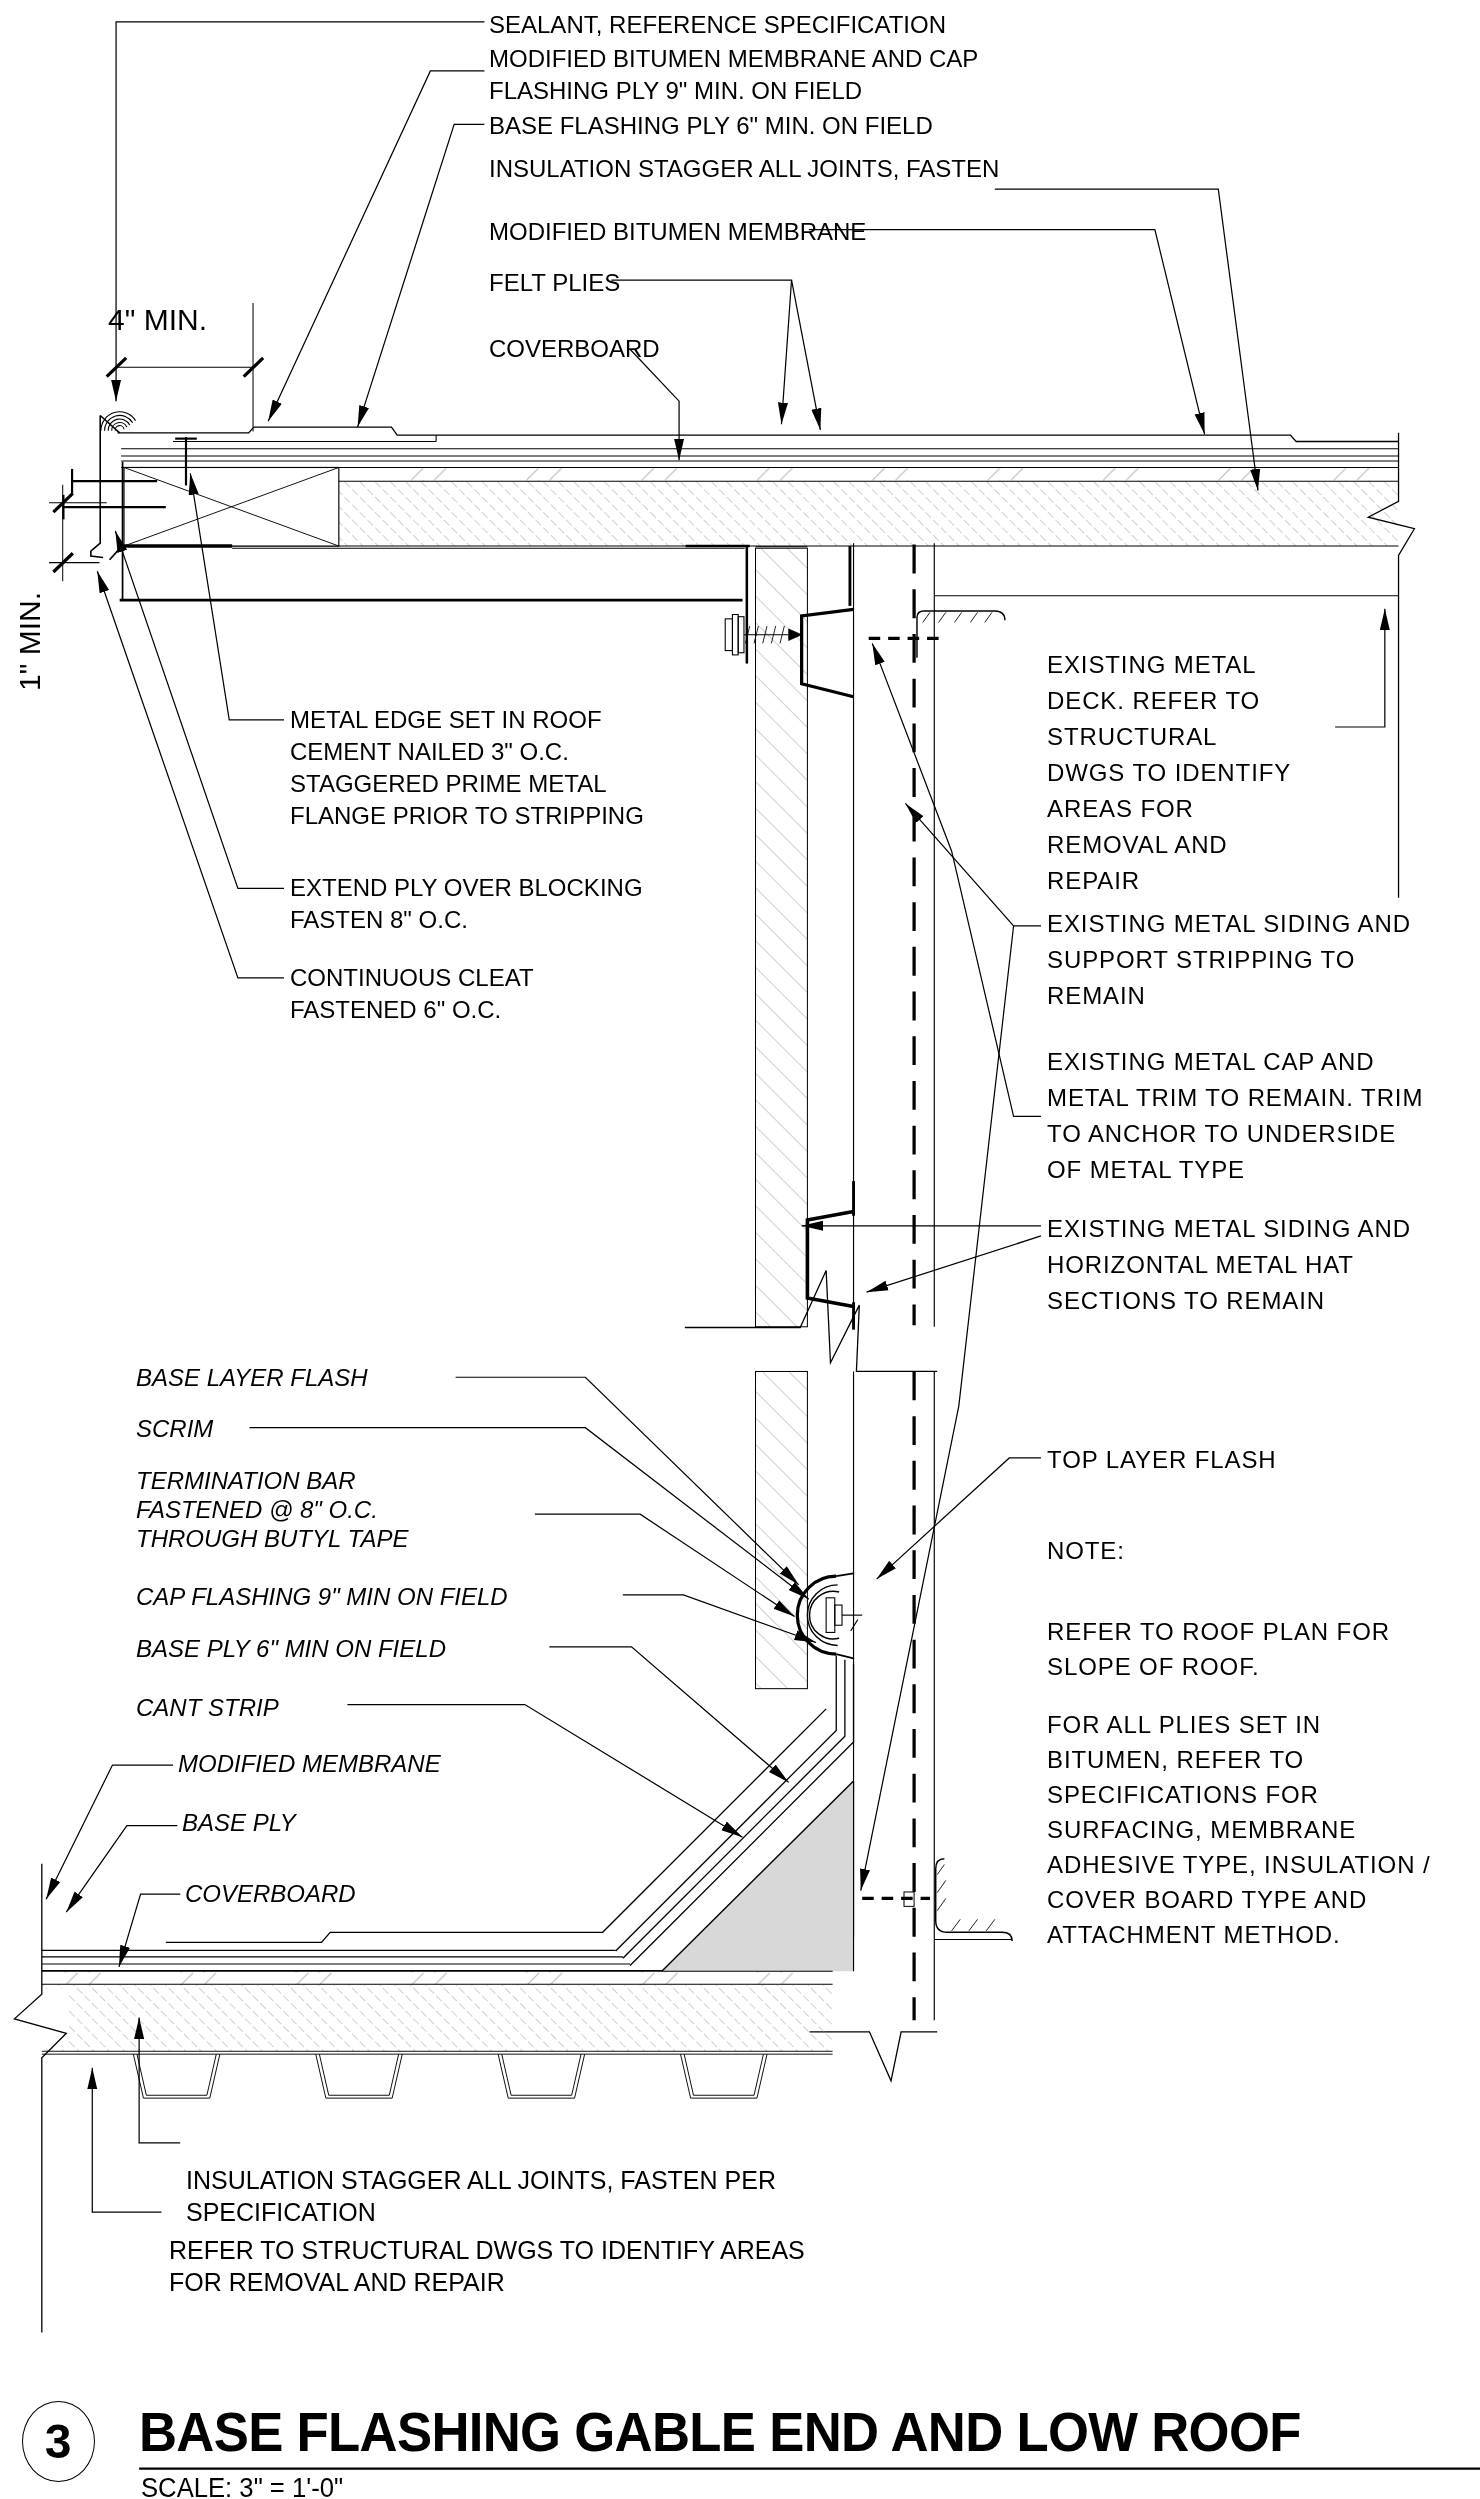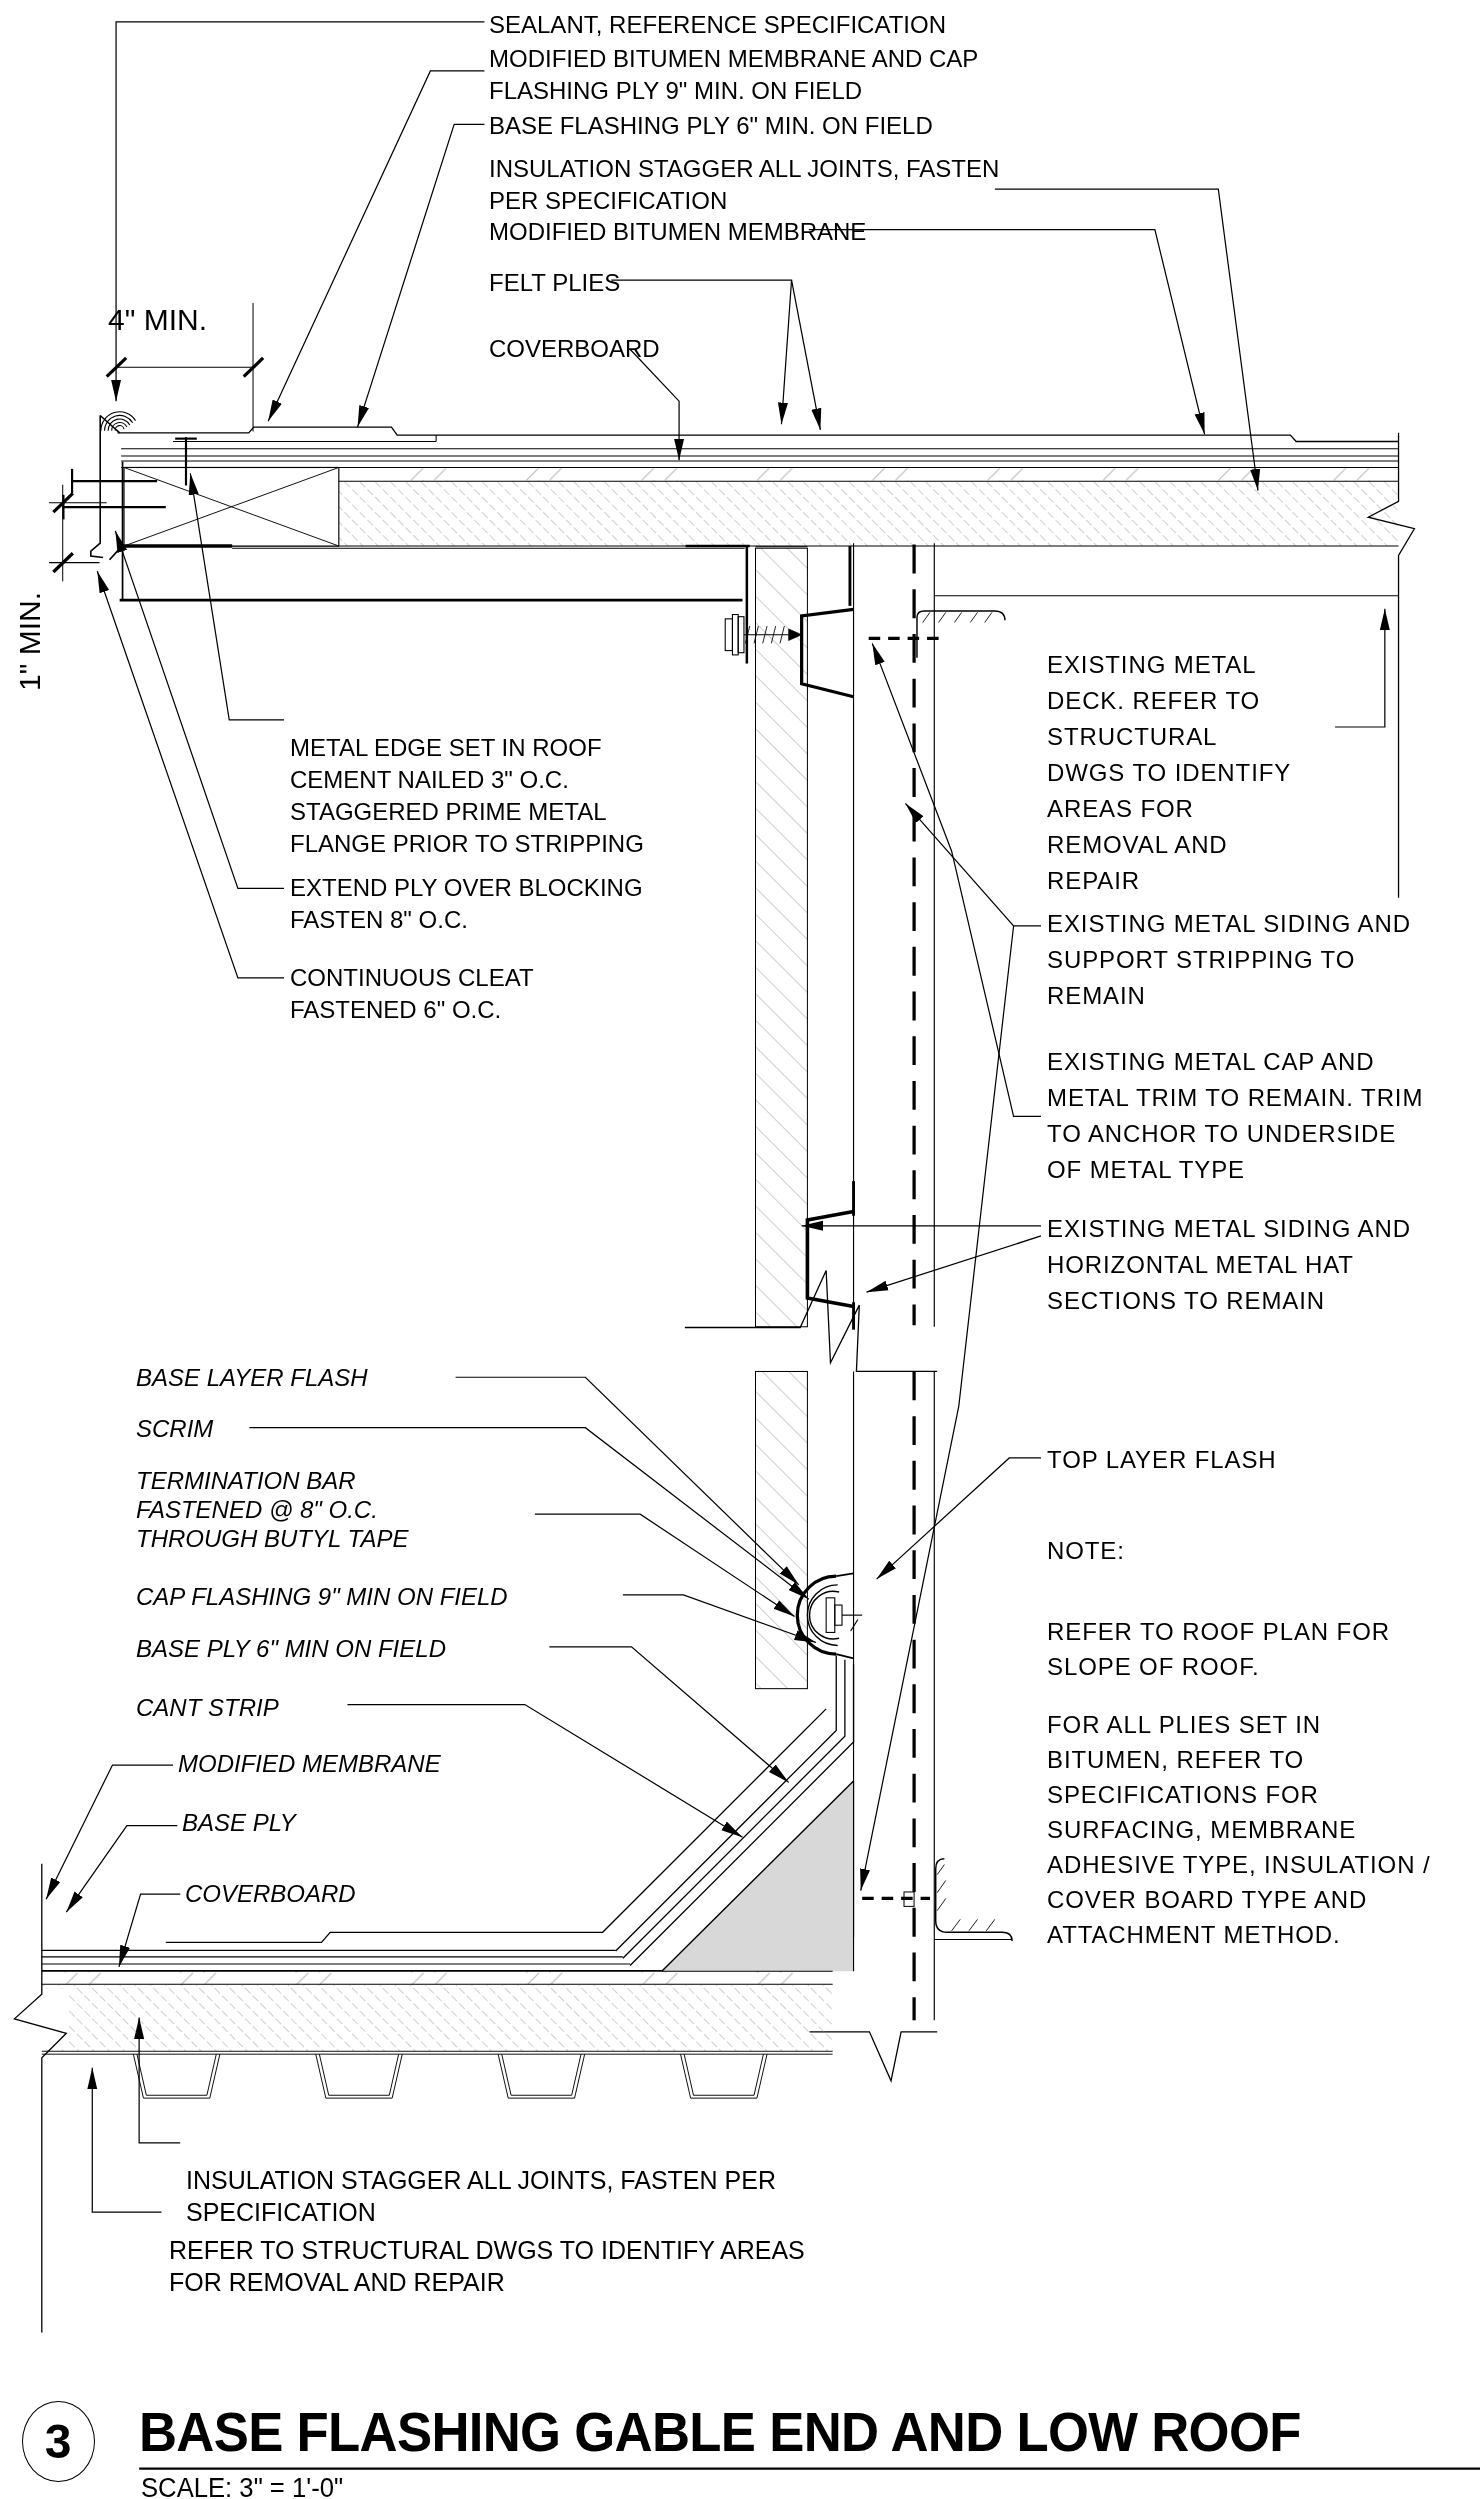--- a/index.html
+++ b/index.html
@@ -273,33 +273,32 @@
     </div>
   <div class="lbl" style="left:489px;top:43px">
       <div>MODIFIED BITUMEN MEMBRANE AND CAP</div>
       <div>FLASHING PLY 9" MIN. ON FIELD</div>
     </div>
   <div class="lbl" style="left:489px;top:110px">
       <div>BASE FLASHING PLY 6" MIN. ON FIELD</div>
     </div>
   <div class="lbl" style="left:489px;top:153px">
       <div>INSULATION STAGGER ALL JOINTS, FASTEN</div>
-      <div>PER SPECIFICATION</div>
     </div>
   <div class="lbl" style="left:489px;top:216px">
       <div>MODIFIED BITUMEN MEMBRANE</div>
     </div>
   <div class="lbl" style="left:489px;top:267px">
       <div>FELT PLIES</div>
     </div>
   <div class="lbl" style="left:489px;top:333px">
       <div>COVERBOARD</div>
     </div>
 
-  <div class="lbl" style="left:290px;top:732px">
+  <div class="lbl" style="left:290px;top:704px">
       <div>METAL EDGE SET IN ROOF</div>
       <div>CEMENT NAILED 3" O.C.</div>
       <div>STAGGERED PRIME METAL</div>
       <div>FLANGE PRIOR TO STRIPPING</div>
     </div>
   <div class="lbl" style="left:290px;top:872px">
       <div>EXTEND PLY OVER BLOCKING</div>
       <div>FASTEN 8" O.C.</div>
     </div>
   <div class="lbl" style="left:290px;top:962px">

